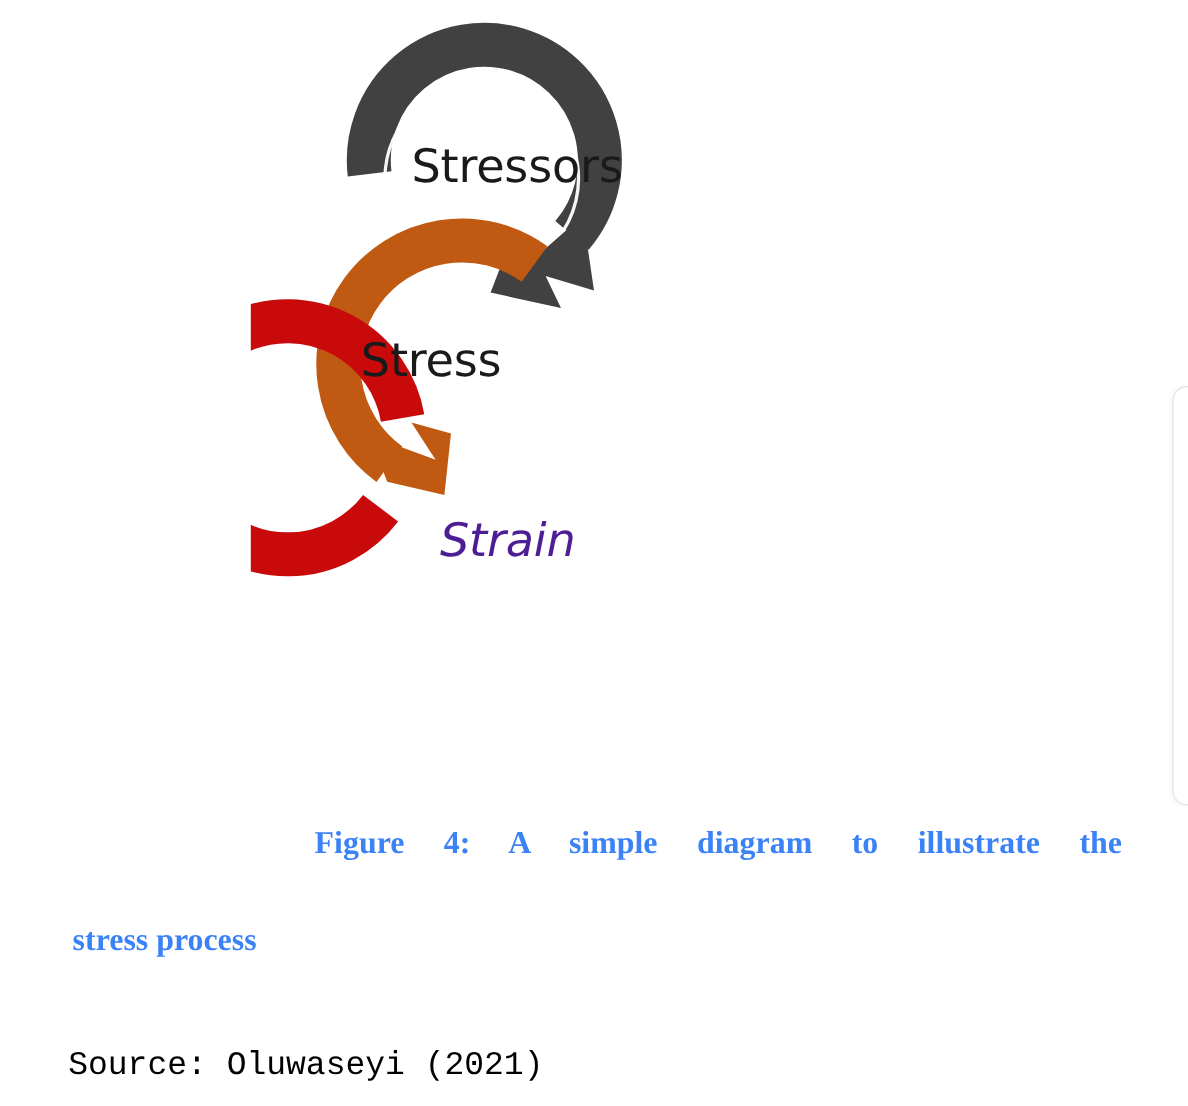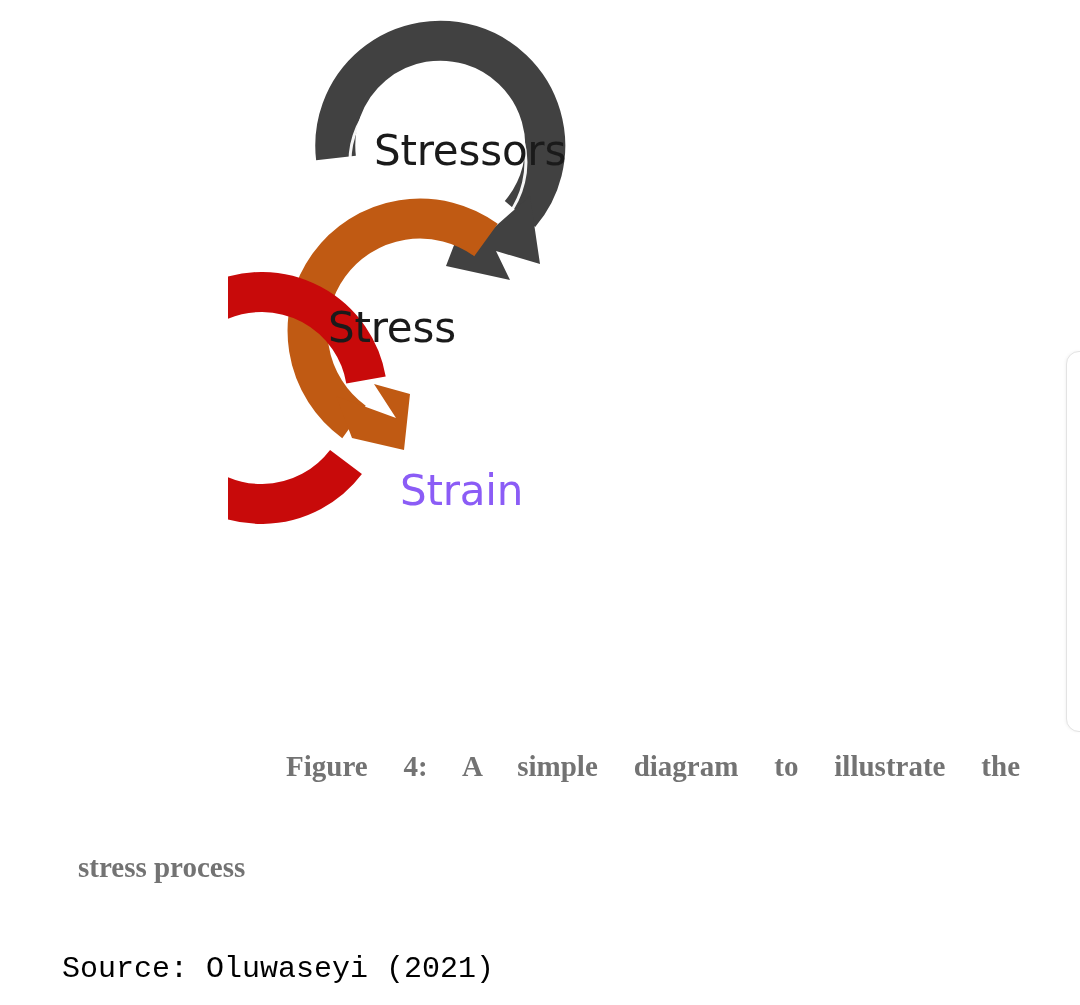--- a/index.html
+++ b/index.html
@@ -67,31 +67,31 @@
   #caption-block {
     position: absolute;
     left: 62px;
     top: 752px;
     width: 958px;
   }
   .caption-line {
     font-family: "Liberation Serif", "DejaVu Serif", serif;
     font-weight: 700;
     font-size: 29px;
-    color: #737373;
+    color: #3b82f6;
     line-height: 1.0;
   }
   #caption-line-1 {
     text-align: justify;
     text-align-last: justify;
     padding-left: 224px;
     margin: 0;
   }
   #caption-line-2 {
-    margin: 16px;
+    margin: 4px;
     padding-top: 56px;
     text-align: left;
   }
 
   #source-line {
     position: absolute;
     left: 62px;
     top: 952px;
     font-family: Liberation Mono, monospace;
     font-weight: 400;
@@ -161,21 +161,21 @@
 
       <g>
 
         <path d="M 118 444
                  A 106 106 0 1 1 138 362" fill="none" stroke="#C80A0A" stroke-width="40" stroke-linecap="butt"></path>
       </g>
     </svg>
 
     <span class="node-label" id="label-stressors" style="color: rgb(26, 26, 26);">Stressors</span>
     <span class="node-label" id="label-stress" style="color: rgb(26, 26, 26);">Stress</span>
-    <span class="node-label" id="label-strain" style="color: #8b5cf6;">Strain</span>
+    <span class="node-label" id="label-strain" style="color: #4c1d95; font-style: italic;">Strain</span>
   </div>
 
   <div id="caption-block">
     <p class="caption-line" id="caption-line-1">Figure 4: A simple diagram to illustrate the</p>
     <p class="caption-line" id="caption-line-2">stress process</p>
   </div>
 
   <div id="source-line">Source: Oluwaseyi (2021)</div>
 
   <div id="side-panel-edge" style="border-color: rgb(227, 227, 227);"></div>

